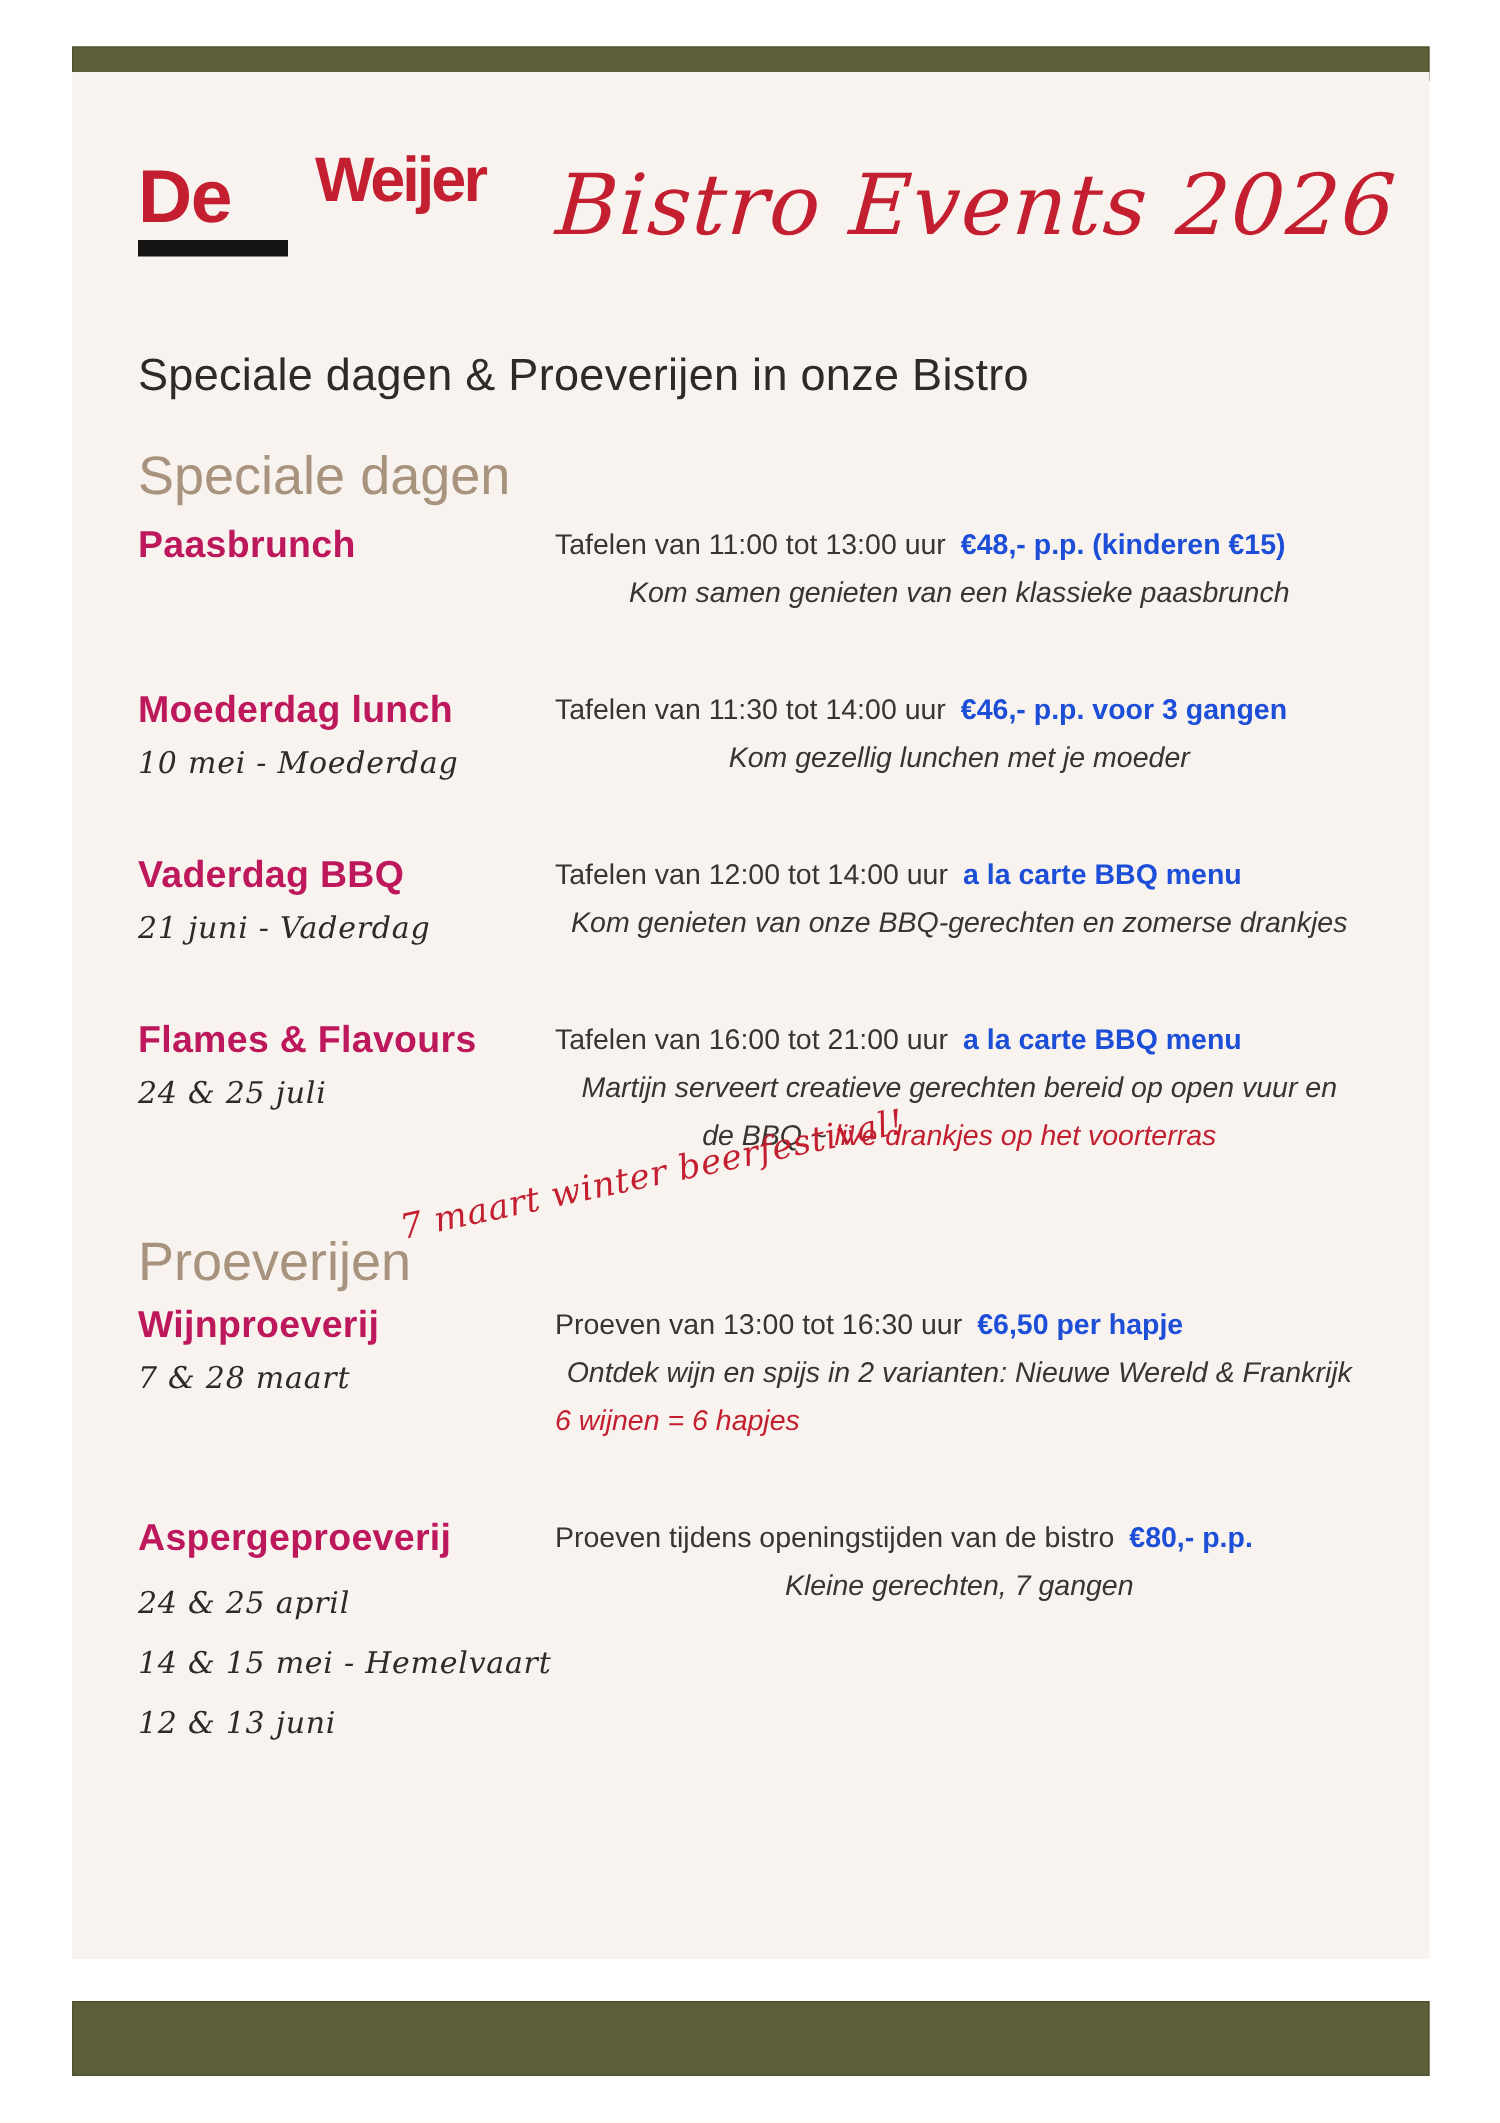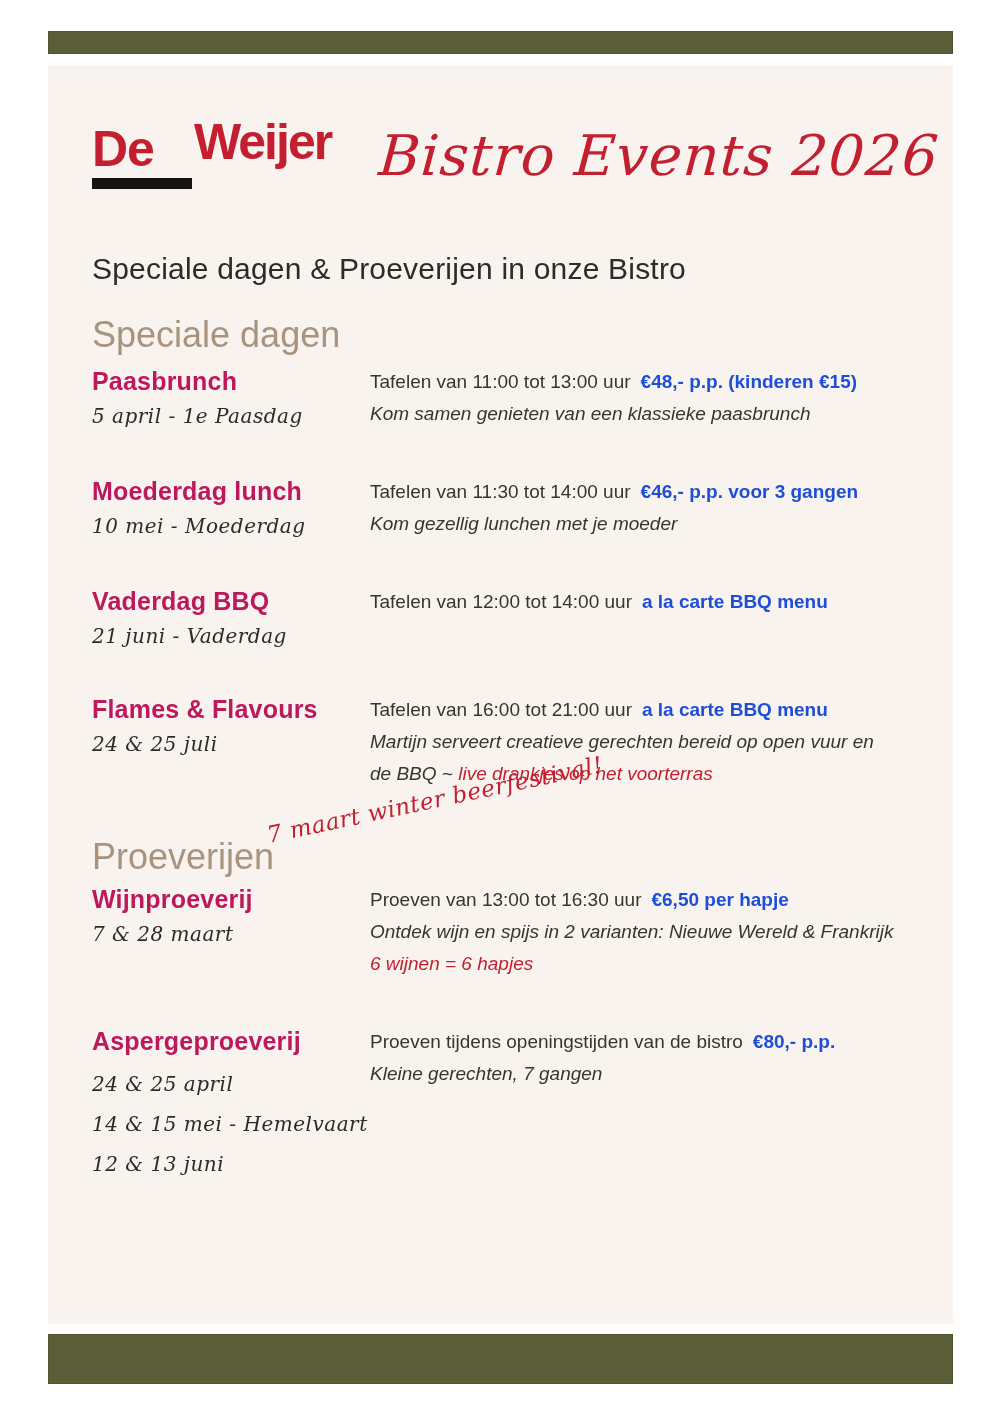--- a/index.html
+++ b/index.html
@@ -11,39 +11,39 @@
     color: #38342f;
   }
   .accent-bar {
     position: absolute; left: 48px; width: 905px;
     background: #5c5e3a; border: 1px solid #51532f; box-sizing: border-box;
   }
   .accent-bar.top    { top: 31px;  height: 23px; }
   .accent-bar.bottom { top: 1334px; height: 50px; }
 
   .panel {
-    position: absolute; left: 48px; top: 66px;
+    position: absolute; left: 48px; top: 48px;
     width: 905px; height: 1258px;
     background: #f8f3ee;
     box-sizing: border-box;
     padding: 46px 44px 0 44px;
     overflow: hidden;
   }
 
   
   .logo-row { display: flex; align-items: center; height: 86px; }
   .logo { display: flex; align-items: flex-start; line-height: 1; }
   .logo-de-wrap { display: inline-flex; flex-direction: column; margin-top: 3px; }
   .logo-de {
     font-size: 50px; font-weight: 700; color: #c31f30; letter-spacing: -1px;
   }
   .logo-underline { width: 100px; height: 11px; background: #151412; margin-top: 4px; }
   .logo-weijer {
-    font-size: 50px; font-weight: 700; color: #c31f30; letter-spacing: -2px;
-    margin-left: 2px; margin-top: -4px;
+    font-size: 42px; font-weight: 700; color: #c31f30; letter-spacing: -2px;
+    margin-left: 18px; margin-top: -4px;
   }
   .script-title {
     font-family: "DejaVu Serif", serif;
     font-style: italic;
     font-size: 56px;
     color: #c31f30;
     margin-left: 48px;
     letter-spacing: 1px;
     white-space: nowrap;
     transform: skewX(-4deg);
@@ -89,21 +89,21 @@
     margin: 8px 0 0 0;
     font-family: "DejaVu Serif", serif; font-style: italic;
     font-size: 20px; color: #2e2b27;
     letter-spacing: 0.5px;
   }
   .event.multi-date .event-date { margin-top: 16px; }
 
   .line { margin: 0; font-size: 19px; line-height: 32px; color: #38342f; }
   .line .info { color: #38342f; }
   .line .price { color: #1d4ed8; font-weight: 700; margin-left: 10px; }
-  .line.italic { font-style: italic; }
+  .line.italic { font-style: italic; text-align: center; }
   .line .red-it, .line.red-it { color: #c31f30; font-style: italic; }
 </style>
 </head>
 <body>
 
 <div class="accent-bar top"></div>
 
 <div class="panel">
 
   <div class="logo-row">
@@ -118,21 +118,20 @@
   </div>
 
   <h1 class="page-title">Speciale dagen &amp; Proeverijen in onze Bistro</h1>
 
   <div class="section section--speciale">
     <h2 class="section-label">Speciale dagen</h2>
 
     <div class="event">
       <div class="event-left">
         <h3 class="event-title">Paasbrunch</h3>
-        <p class="event-date">5 april - 1e Paasdag</p>
       </div>
       <div class="event-right">
         <p class="line"><span class="info">Tafelen van 11:00 tot 13:00 uur</span><span class="price">€48,- p.p. (kinderen €15)</span></p>
         <p class="line italic">Kom samen genieten van een klassieke paasbrunch</p>
       </div>
     </div>
 
     <div class="event">
       <div class="event-left">
         <h3 class="event-title">Moederdag lunch</h3>
@@ -144,20 +143,21 @@
       </div>
     </div>
 
     <div class="event">
       <div class="event-left">
         <h3 class="event-title">Vaderdag BBQ</h3>
         <p class="event-date">21 juni - Vaderdag</p>
       </div>
       <div class="event-right">
         <p class="line"><span class="info">Tafelen van 12:00 tot 14:00 uur</span><span class="price">a la carte BBQ menu</span></p>
+        <p class="line italic">Kom genieten van onze BBQ-gerechten en zomerse drankjes</p>
       </div>
     </div>
 
     <div class="event">
       <div class="event-left">
         <h3 class="event-title">Flames &amp; Flavours</h3>
         <p class="event-date">24 &amp; 25 juli</p>
       </div>
       <div class="event-right">
         <p class="line"><span class="info">Tafelen van 16:00 tot 21:00 uur</span><span class="price">a la carte BBQ menu</span></p>

